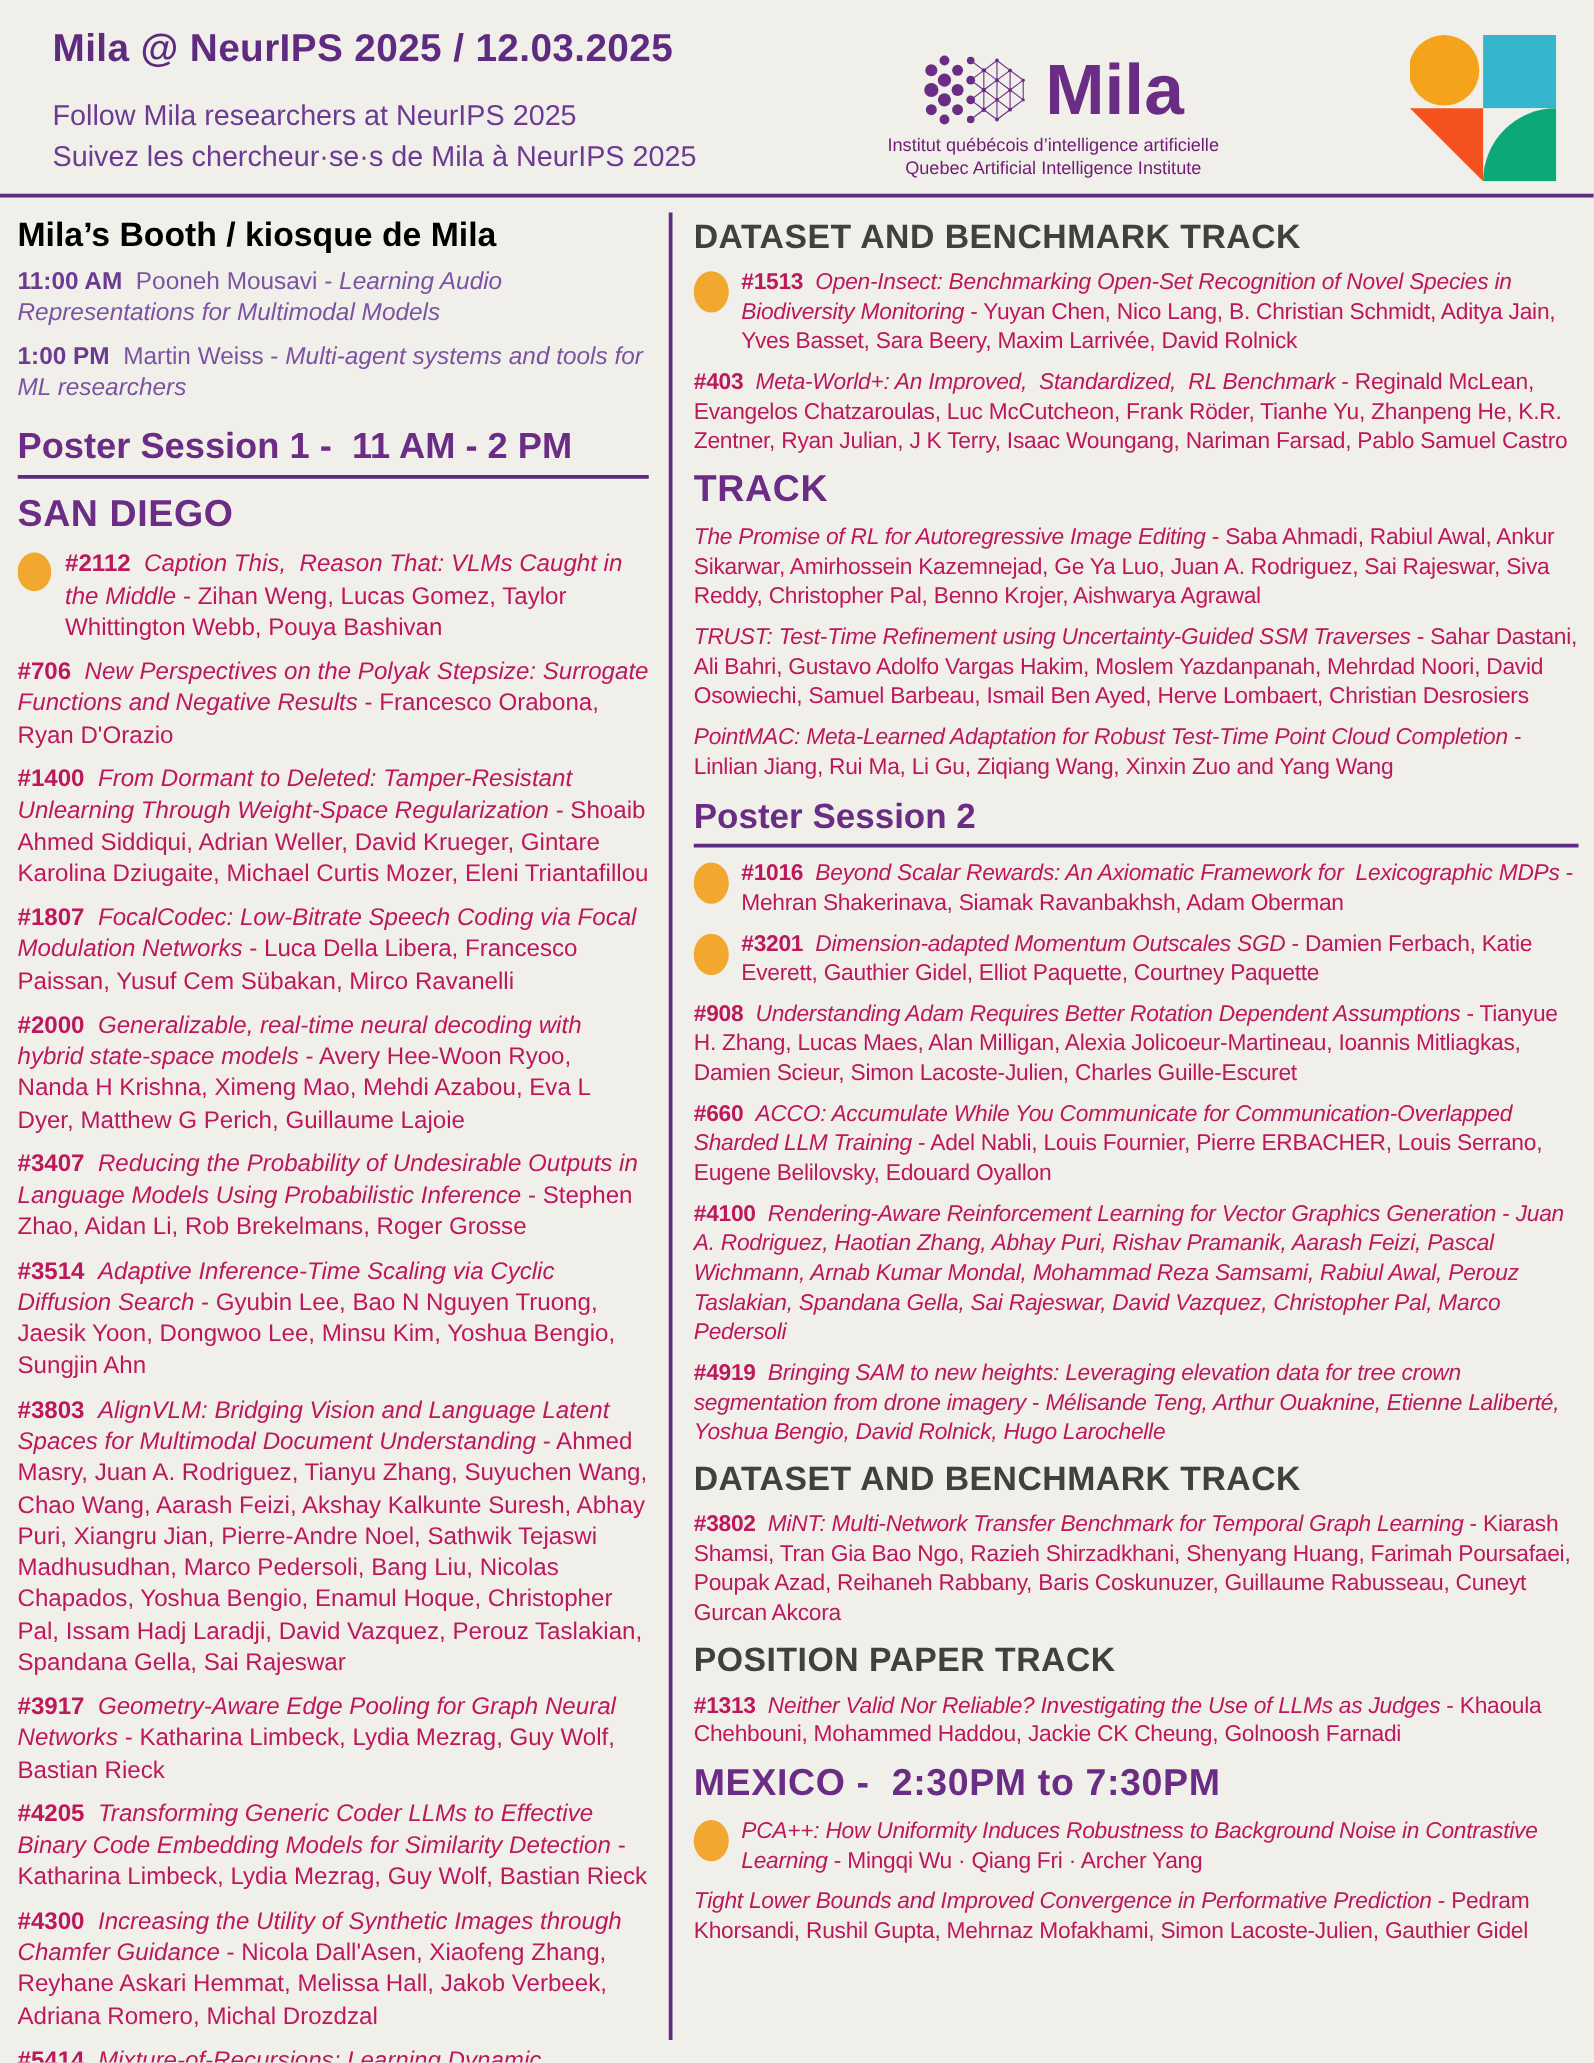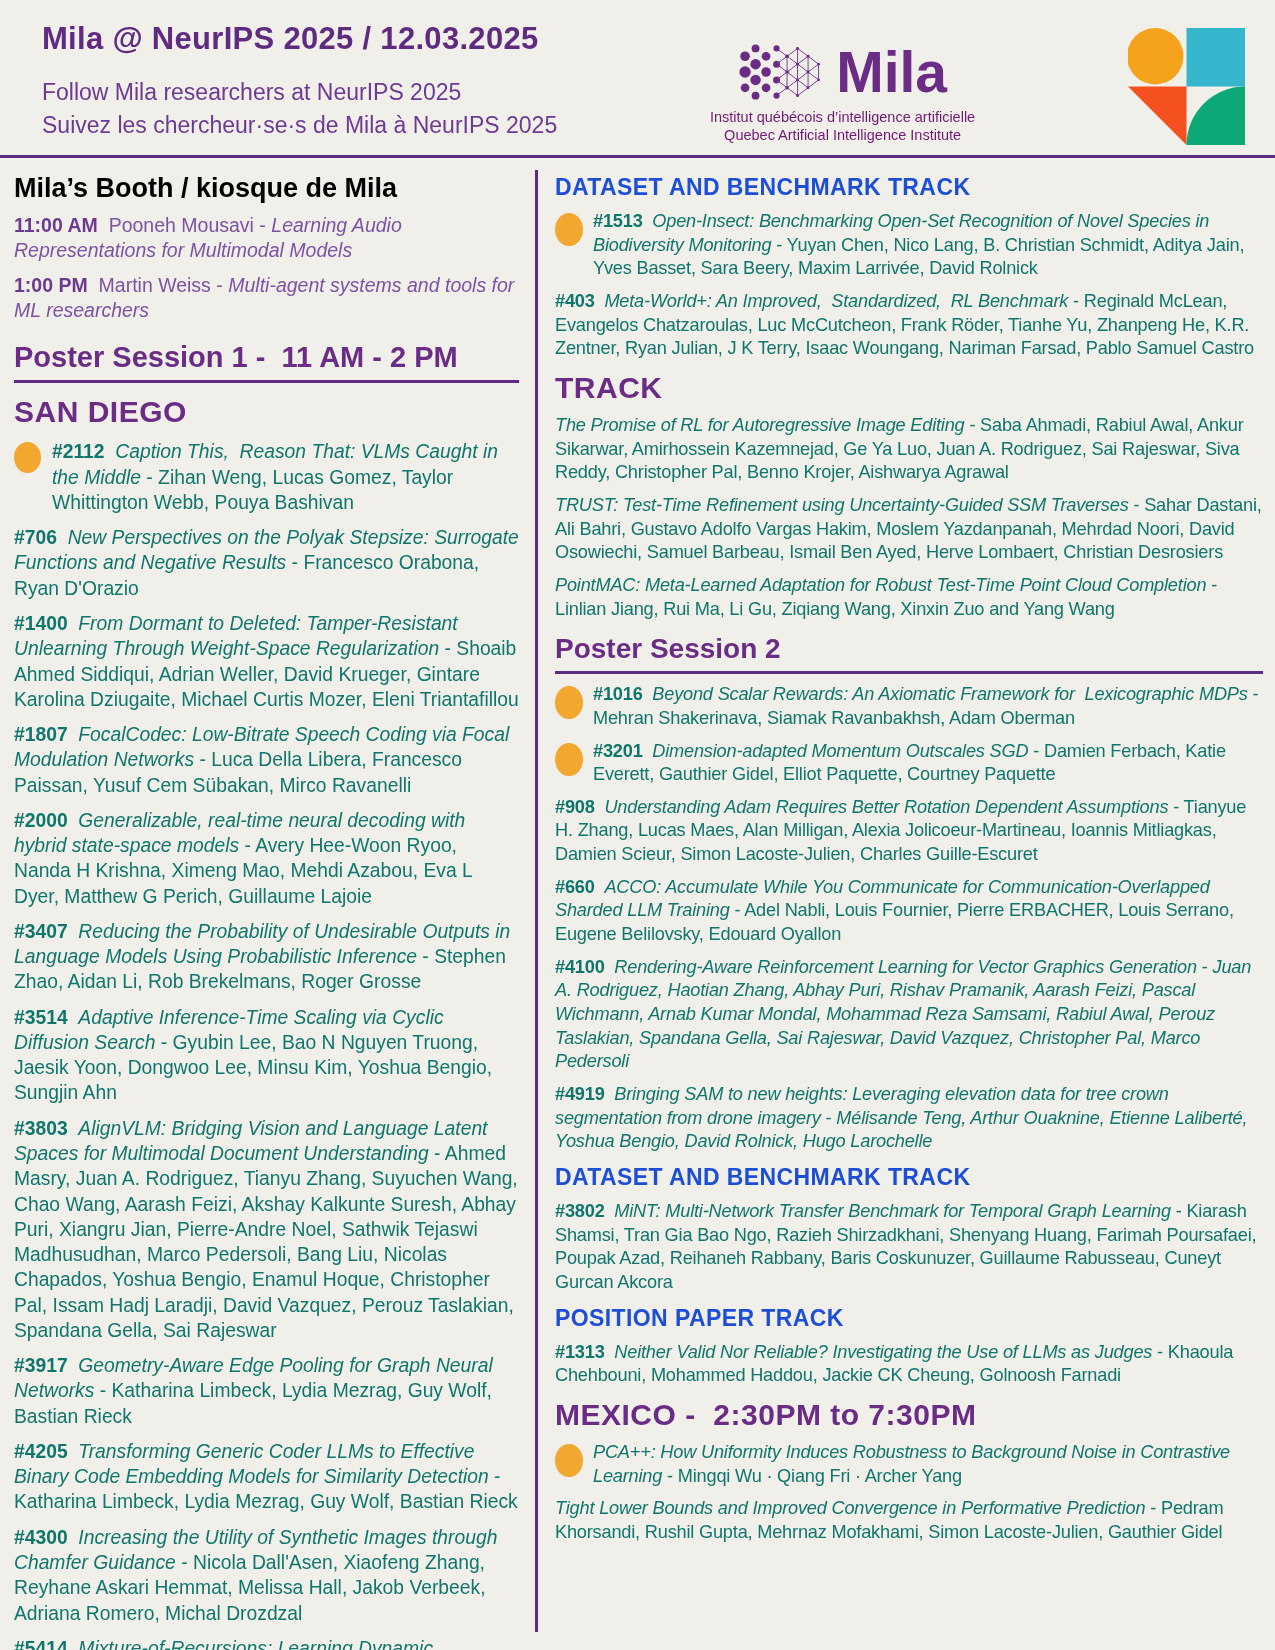--- a/index.html
+++ b/index.html
@@ -39,24 +39,24 @@
   
   .booth-h{margin:9px 0 4px 0;font-size:27px;font-weight:bold;color:#000000;}
   .event{margin:9px 0;font-size:19.5px;line-height:1.3;color:#7c52a3;}
   .event strong{color:#6d3a93;}
   .session{
     margin:18px 0 0 0;padding-bottom:6px;
     font-size:29px;font-weight:bold;color:#6b2c86;
     border-bottom:3px solid #5d2b82;
   }
   .venue{margin:12px 0 2px 0;font-size:30px;font-weight:bold;color:#6b2c86;letter-spacing:.5px;}
-  .track{margin:12px 0 2px 0;font-size:23px;font-weight:bold;color:#1d4ed8;letter-spacing:.4px;}
+  .track{margin:12px 0 2px 0;font-size:27px;font-weight:bold;color:#404040;letter-spacing:.4px;}
   .col-right .session{margin-top:12px;font-size:28px;}
   .col-right .venue,.col-right .track{margin:10px 0 2px 0;}
-  .entry{margin:10px 0;font-size:19.3px;line-height:1.31;color:#0f766e;}
+  .entry{margin:10px 0;font-size:19.3px;line-height:1.31;color:#be185d;}
   .col-right .entry{font-size:18.2px;line-height:1.3;letter-spacing:-0.2px;margin:9px 0;}
   .entry .num{font-weight:bold;font-style:normal;}
   .entry em{font-style:italic;}
   .has-dot{position:relative;padding-left:38px;}
   .dot{
     position:absolute;left:0;top:3px;
     width:27px;height:31px;border-radius:50%;
     background:#f2a72e;
   }
   .col-right .has-dot .dot{width:28px;height:33px;}

